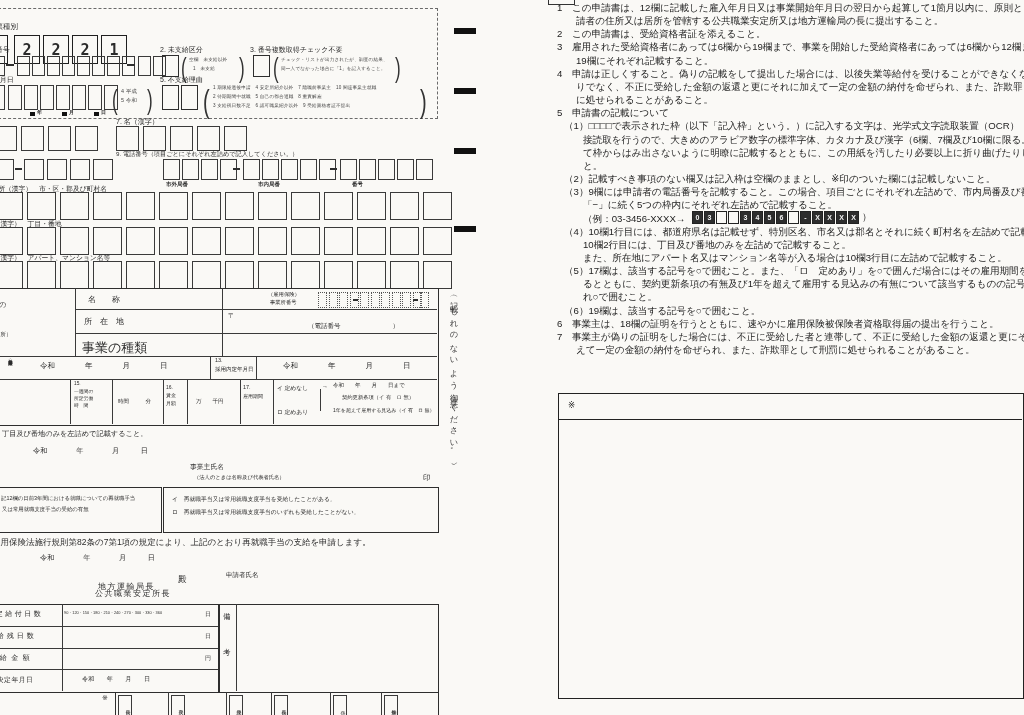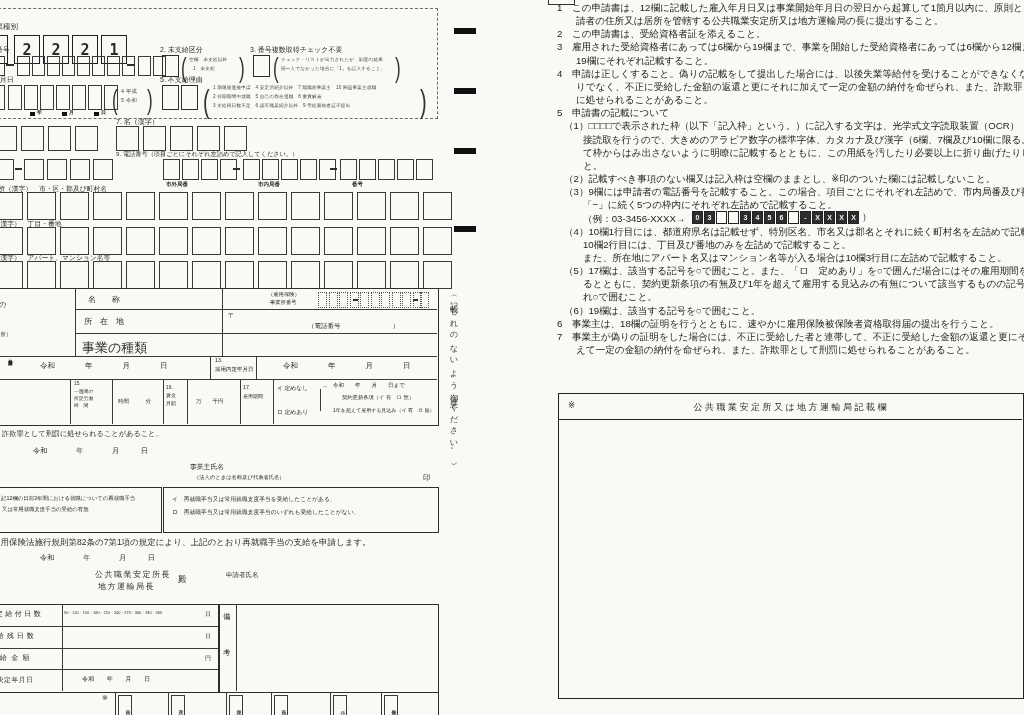--- a/index.html
+++ b/index.html
@@ -285,36 +285,36 @@
   <div class="t" style="left:243px;top:384px;font-size:5.5px;">17.</div>
   <div class="t" style="left:243px;top:393px;font-size:5px;">雇用期間</div>
   <div class="t" style="left:277px;top:384px;font-size:5.8px;">イ 定めなし</div>
   <div class="t" style="left:277px;top:408px;font-size:5.8px;">ロ 定めあり</div>
   <div class="vline" style="left:320px;top:389px;height:22px;width:1px;"></div>
   <div class="t" style="left:322px;top:383px;font-size:6px;">→</div>
   <div class="t" style="left:333px;top:382px;font-size:5.5px;">令和　　年　　月　　日まで</div>
   <div class="t" style="left:342px;top:394px;font-size:5.3px;">契約更新条項（イ 有　ロ 無）</div>
   <div class="t" style="left:333px;top:407px;font-size:5px;">1年を超えて雇用する見込み（イ 有　ロ 無）</div>
 
-  <div class="t" style="left:2px;top:429px;font-size:7.2px;">詐欺罪として刑罰に処せられることがあること。</div>
+  <div class="t" style="left:2px;top:429px;font-size:7.2px;">丁目及び番地のみを左詰めで記載すること。</div>
   <div class="t" style="left:33px;top:446px;font-size:7.2px;">令和　　　　年　　　　月　　　日</div>
   <div class="t" style="left:190px;top:462px;font-size:6.8px;">事業主氏名</div>
   <div class="t" style="left:194px;top:474px;font-size:5.3px;">（法人のときは名称及び代表者氏名）</div>
   <div class="t" style="left:423px;top:473px;font-size:7.5px;">印</div>
 
   <div class="box" style="left:-10px;top:487px;width:170px;height:44px;"></div>
   <div class="t" style="left:-8px;top:495px;font-size:5.4px;">19. 記12欄の日前3年間における就職についての再就職手当</div>
   <div class="t" style="left:2px;top:506px;font-size:5.4px;">又は常用就職支度手当の受給の有無</div>
   <div class="box" style="left:163px;top:487px;width:274px;height:44px;"></div>
   <div class="t" style="left:172px;top:495px;font-size:5.8px;">イ　再就職手当又は常用就職支度手当を受給したことがある。</div>
   <div class="t" style="left:172px;top:508px;font-size:5.8px;">ロ　再就職手当又は常用就職支度手当のいずれも受給したことがない。</div>
 
   <div class="t" style="left:-8px;top:537px;font-size:8.5px;">雇用保険法施行規則第82条の7第1項の規定により、上記のとおり再就職手当の支給を申請します。</div>
   <div class="t" style="left:40px;top:553px;font-size:7.2px;">令和　　　　年　　　　月　　　日</div>
-  <div class="t" style="left:95px;top:569px;font-size:8px;letter-spacing:1.5px;">公共職業安定所長</div>
+  <div class="t" style="left:95px;top:588px;font-size:8px;letter-spacing:1.5px;">公共職業安定所長</div>
   <div class="t" style="left:98px;top:581px;font-size:8px;letter-spacing:1.5px;">地方運輸局長</div>
   <div class="t" style="left:178px;top:574px;font-size:8.5px;">殿</div>
   <div class="t" style="left:226px;top:571px;font-size:6.5px;">申請者氏名</div>
 
   <div class="box" style="left:-20px;top:604px;width:238px;height:87px;"></div>
   <div class="vline" style="left:62px;top:604px;height:87px;"></div>
   <div class="hline" style="left:-20px;top:626px;width:238px;"></div>
   <div class="hline" style="left:-20px;top:648px;width:238px;"></div>
   <div class="hline" style="left:-20px;top:669px;width:238px;"></div>
   <div class="t" style="left:-22px;top:609px;font-size:7px;letter-spacing:2.5px;">※所定給付日数</div>
@@ -397,15 +397,14 @@
     <span class="excell">X</span>
     <span class="excell">X</span>
     <span class="excell">X</span>
     <span class="excell">X</span>
     <span class="t" style="position:static;font-size:9.6px;margin-left:2px;">）</span>
   </div>
 
   <div class="box" style="left:558px;top:393px;width:464px;height:304px;border-width:1.6px;border-color:#222;"></div>
   <div class="hline" style="left:558px;top:419px;width:464px;background:#222;"></div>
   <div class="t" style="left:568px;top:400px;font-size:8.5px;">※</div>
-  <div class="t" style="left:558px;top:401px;width:464px;text-align:center;font-size:9px;white-space:nowrap;">公 共 職 業 安 定 所 又 は 地 方 運 輸 局 記 載 欄</div>
 
 </div>
 
 </body></html>

